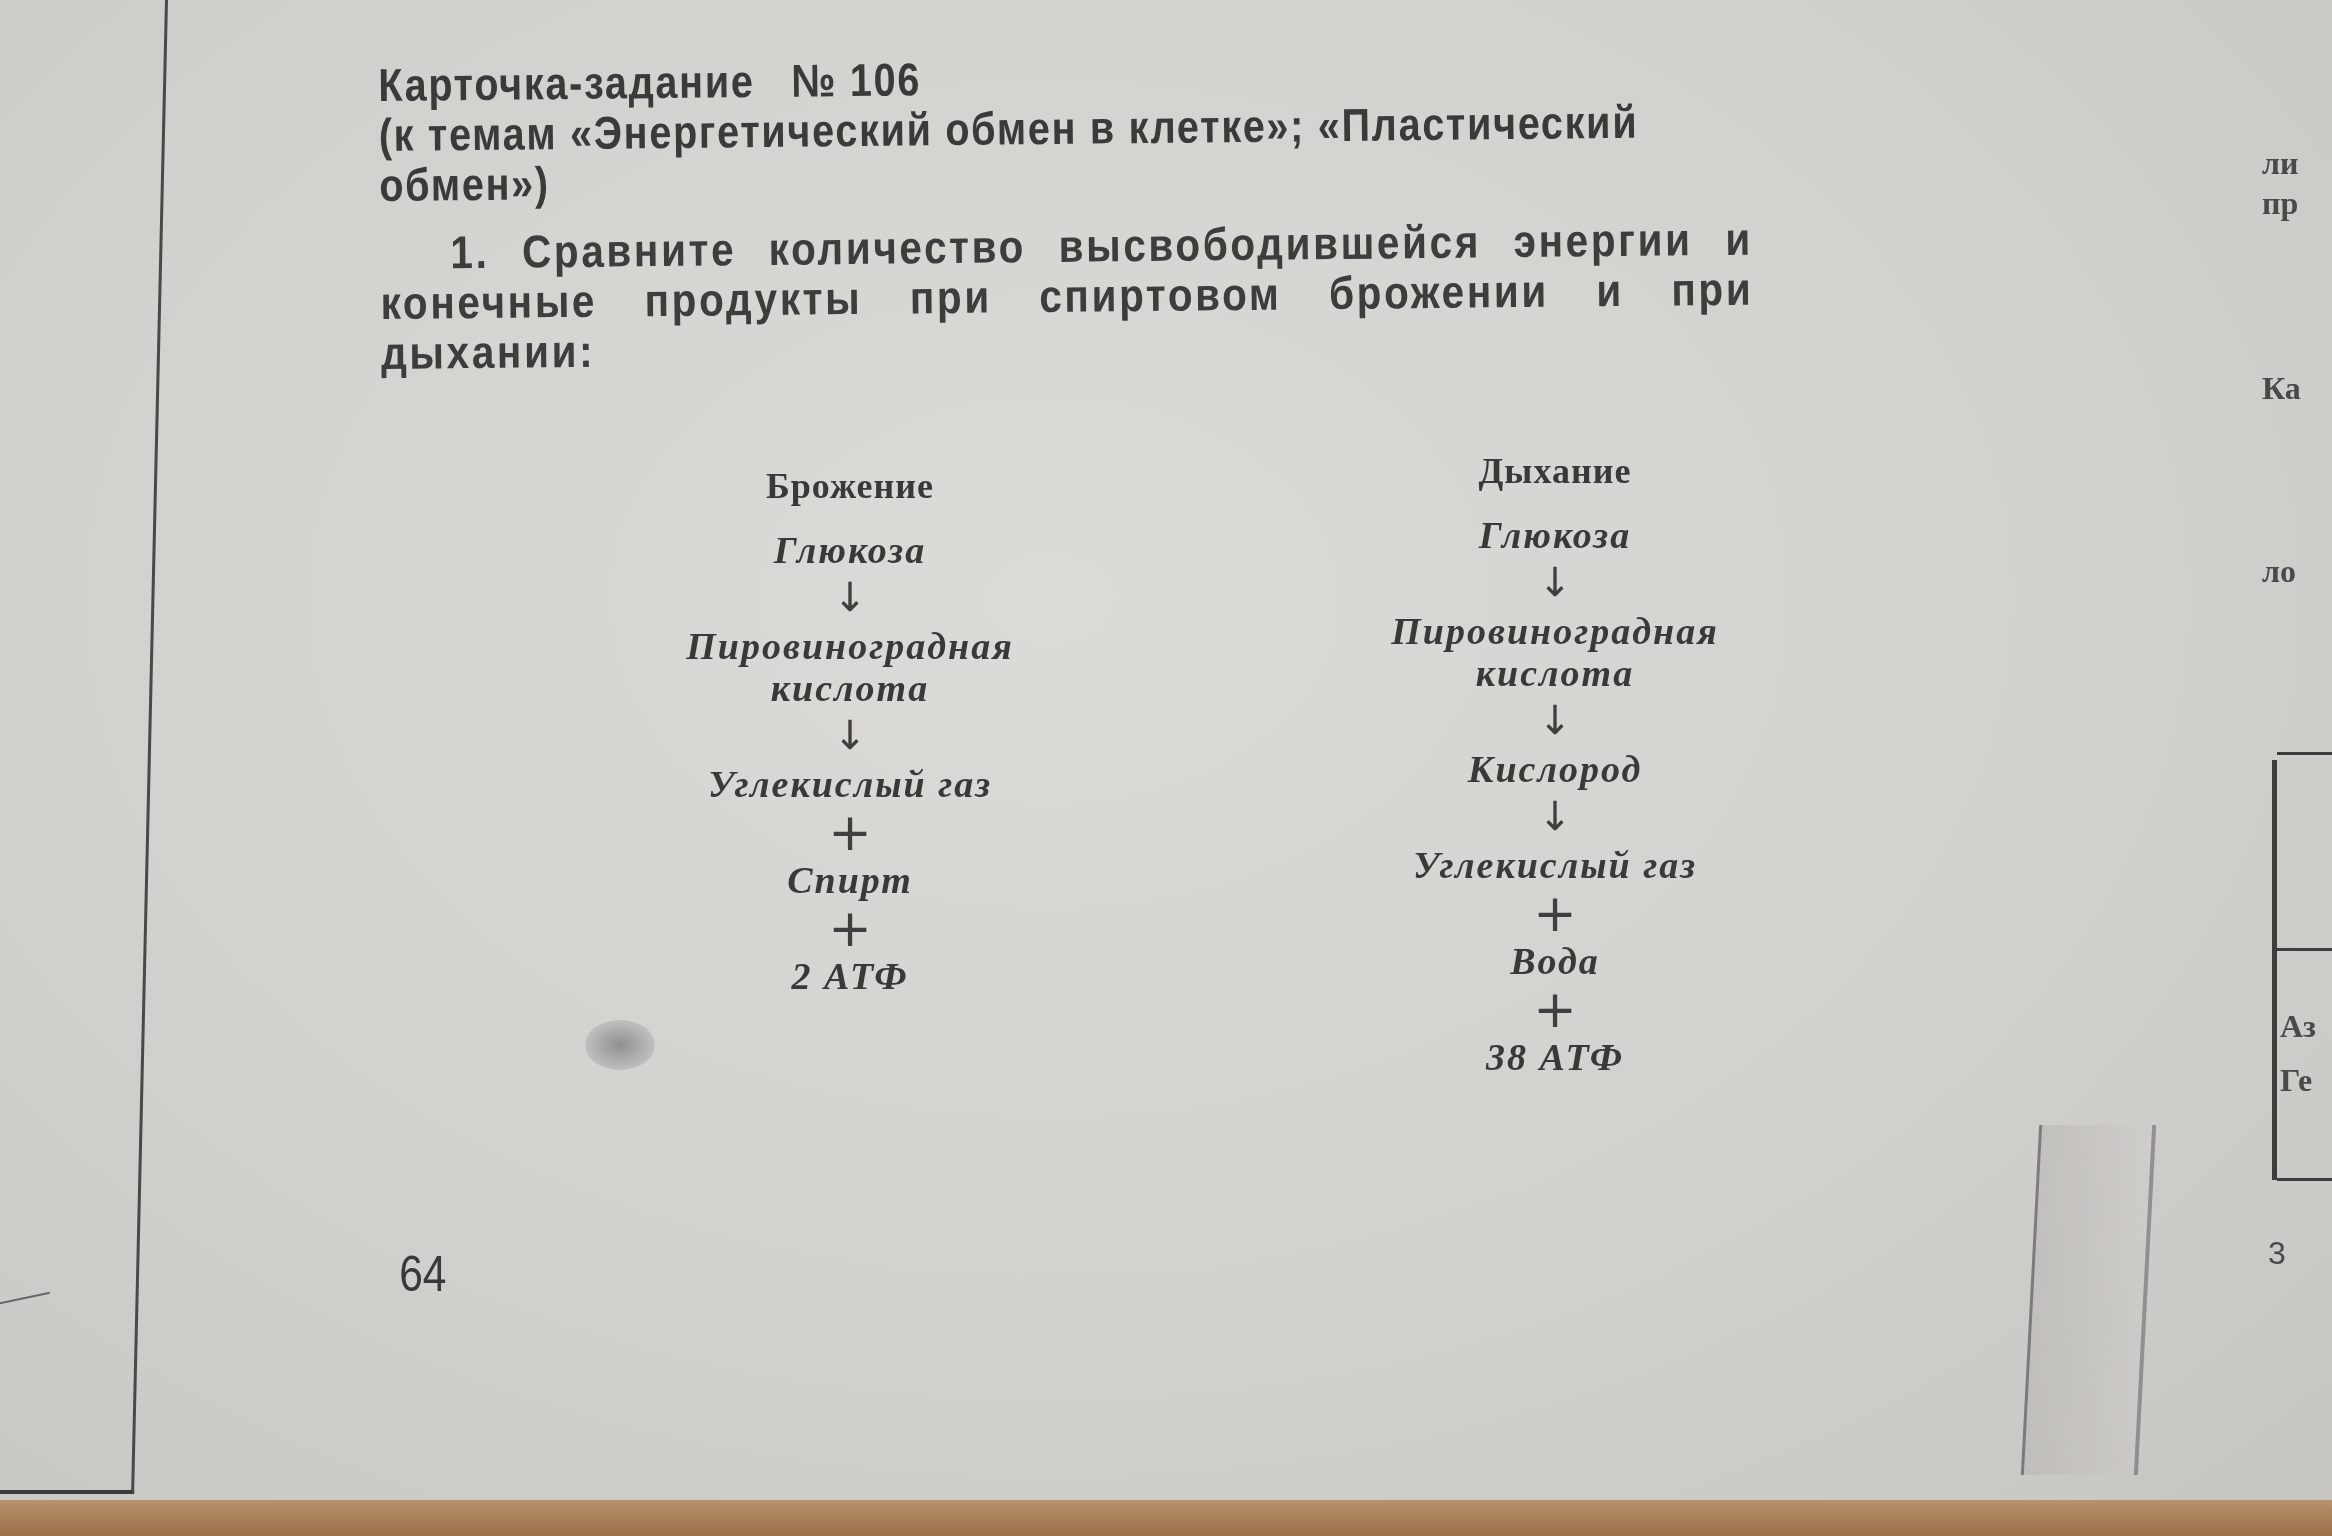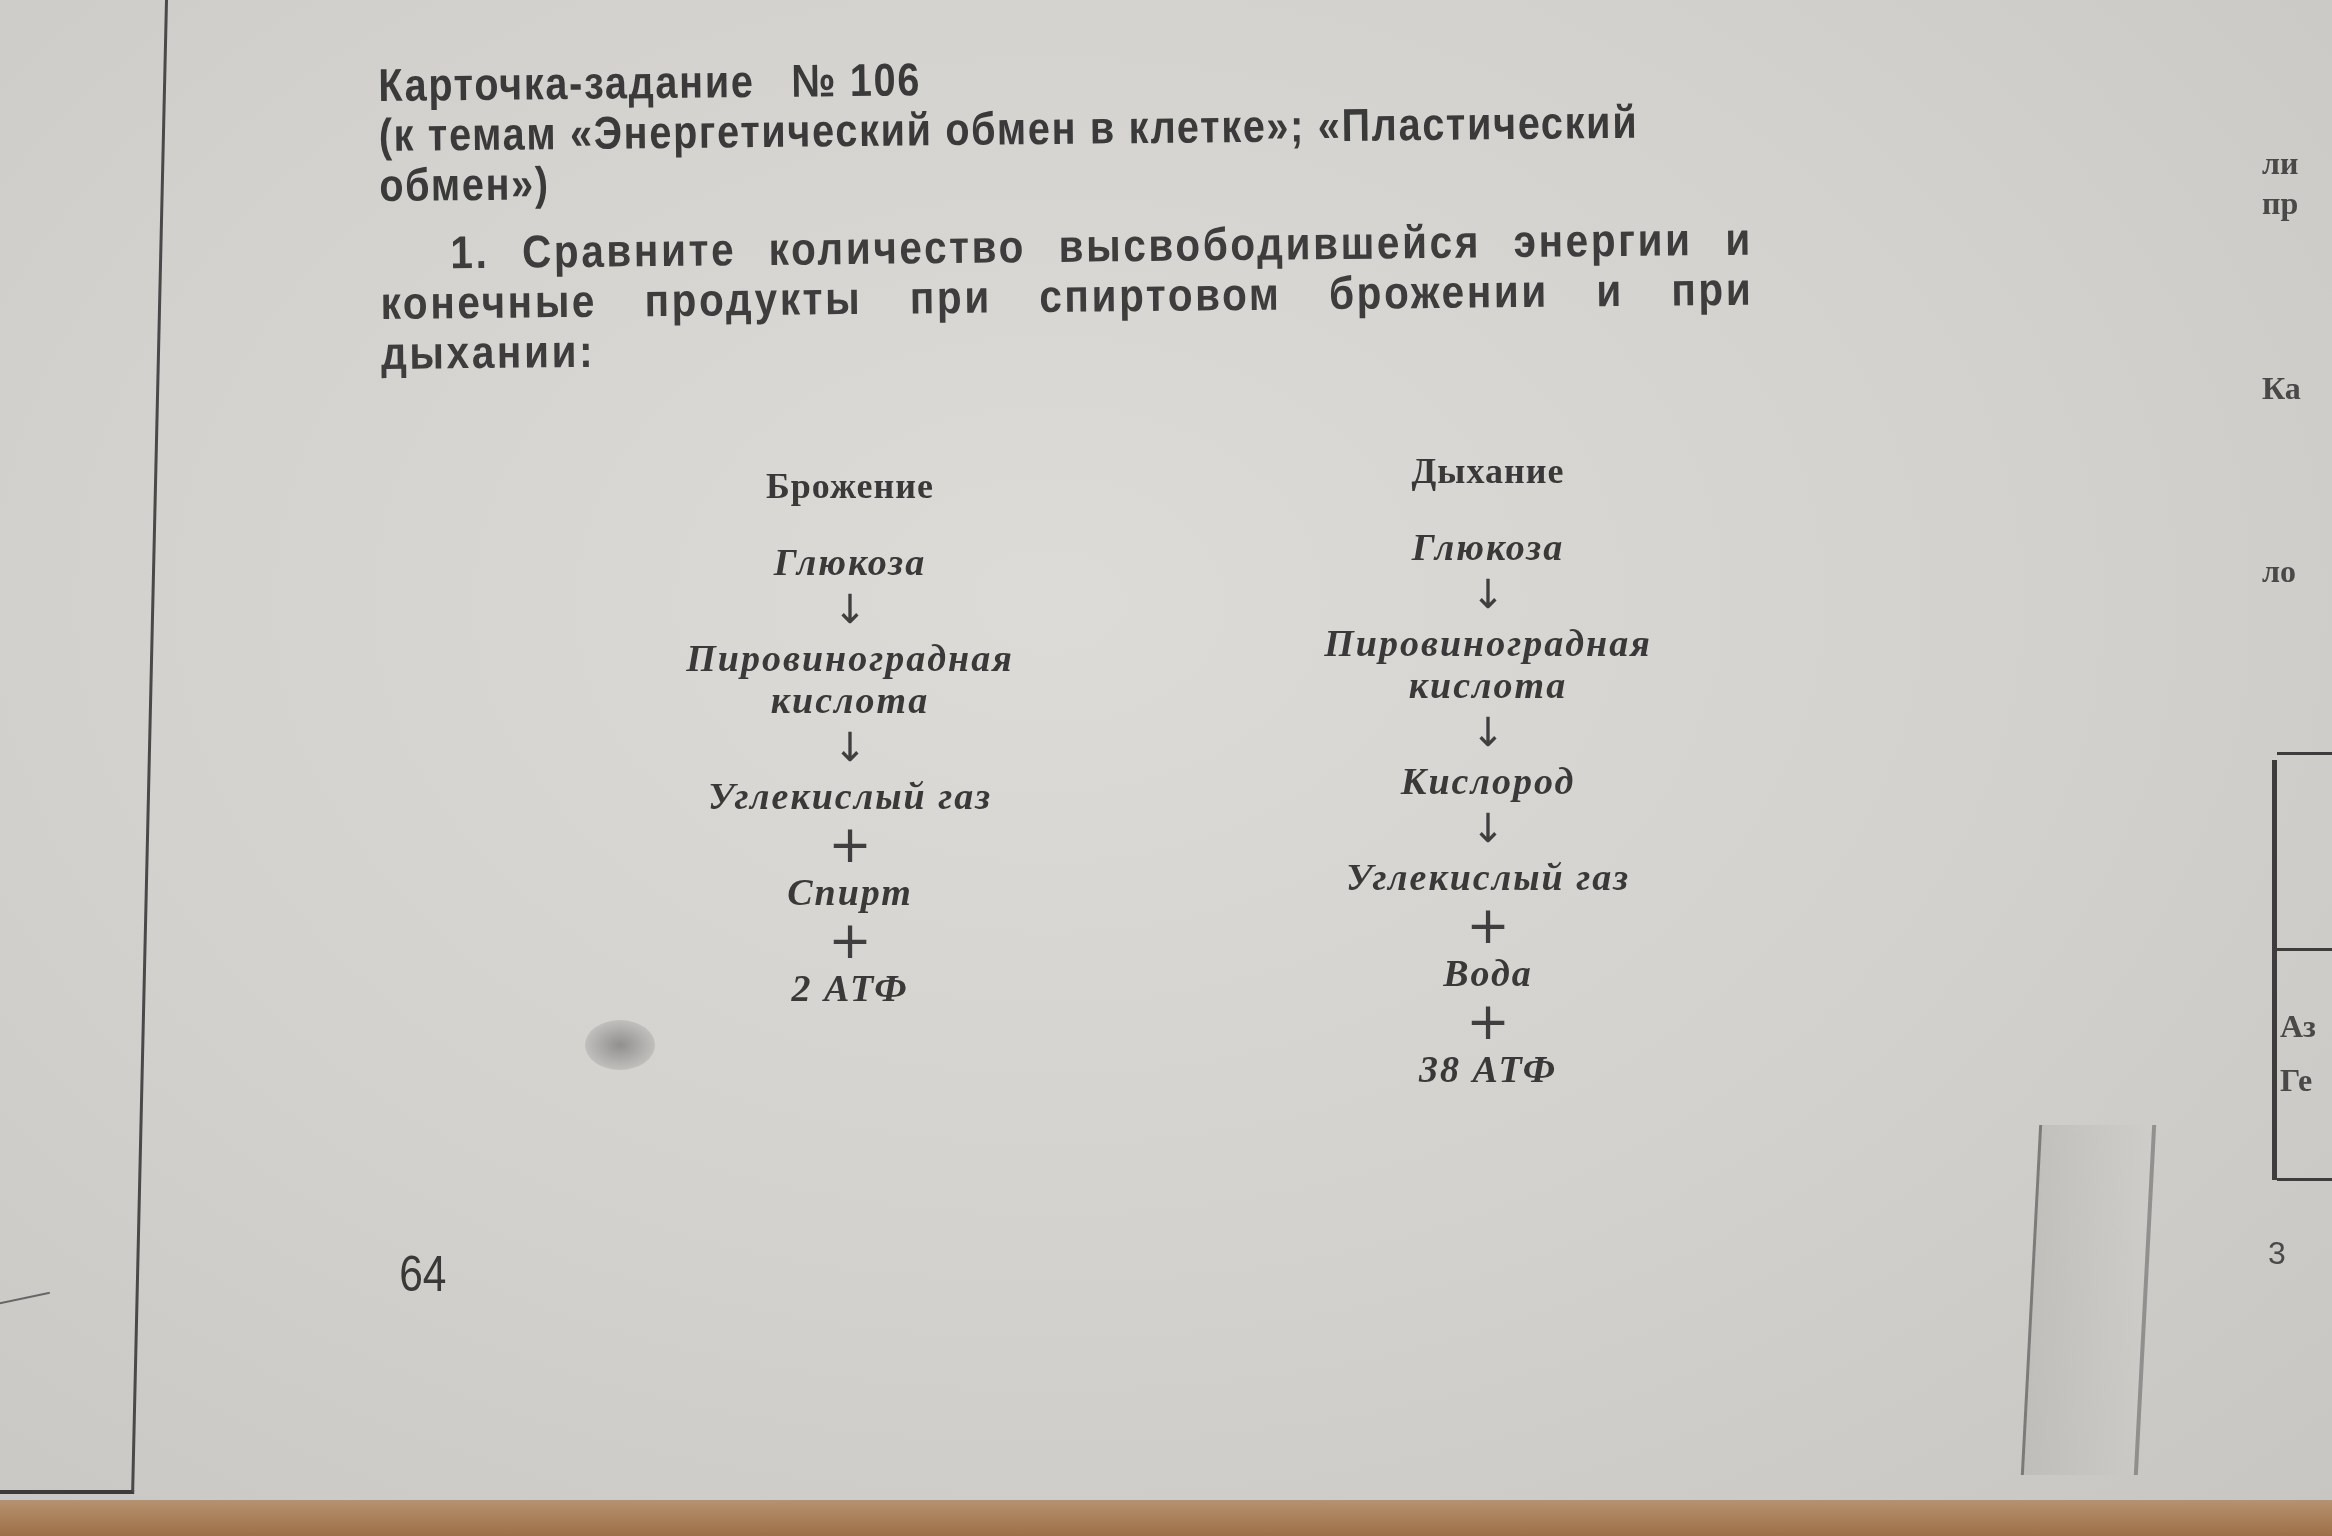--- a/index.html
+++ b/index.html
@@ -86,21 +86,21 @@
       display: flex;
       flex-direction: column;
       align-items: center;
       font-family: "Liberation Serif", "DejaVu Serif", serif;
       font-weight: bold;
       color: #3a3838;
     }
     .scheme-col .col-title {
       font-size: 36px;
       letter-spacing: 1px;
-      margin-bottom: 34px;
+      margin-bottom: 22px;
     }
     .scheme-col .step {
       font-size: 38px;
       line-height: 42px;
       letter-spacing: 2px;
       text-align: center;
       white-space: nowrap;
       font-style: italic;
     }
     .scheme-col .connector {
@@ -109,21 +109,21 @@
       line-height: 52px;
       height: 54px;
       font-weight: normal;
       color: #403e3e;
     }
     .scheme-col .connector.plus {
       font-size: 52px;
       line-height: 54px;
     }
     #col-fermentation { left: 650px; top: 465px; width: 400px; }
-    #col-respiration  { left: 1288px; top: 450px; width: 400px; }
+    #col-respiration  { left: 1355px; top: 450px; width: 400px; }
 
     .page-number {
       position: absolute;
       left: 395px; top: 1245px;
       font-family: "Liberation Sans", "DejaVu Sans", sans-serif;
       font-size: 50px;
       color: #3a3838;
       transform: scaleX(0.85);
     }
 

